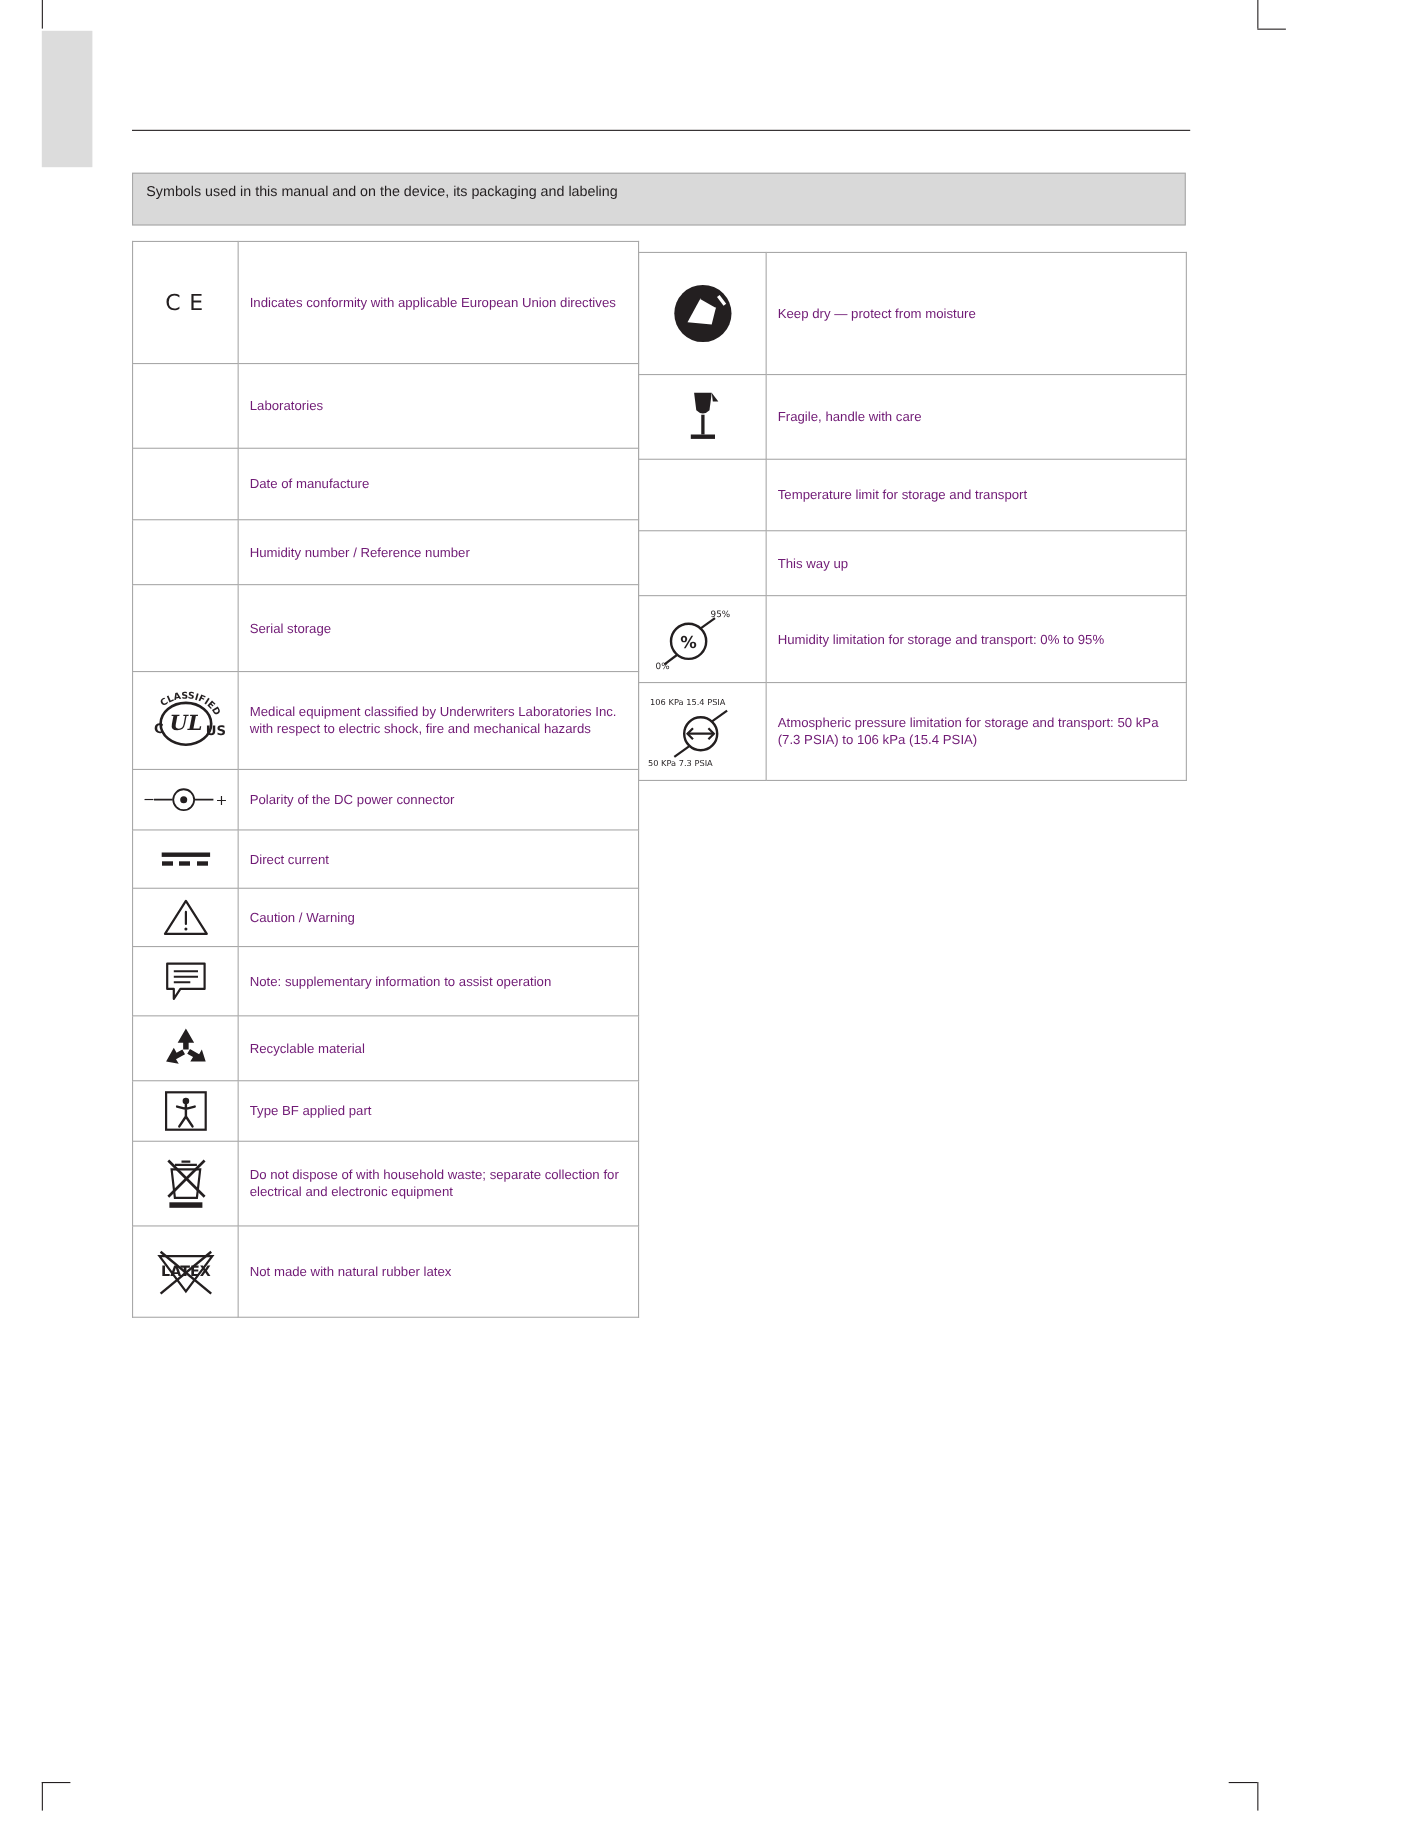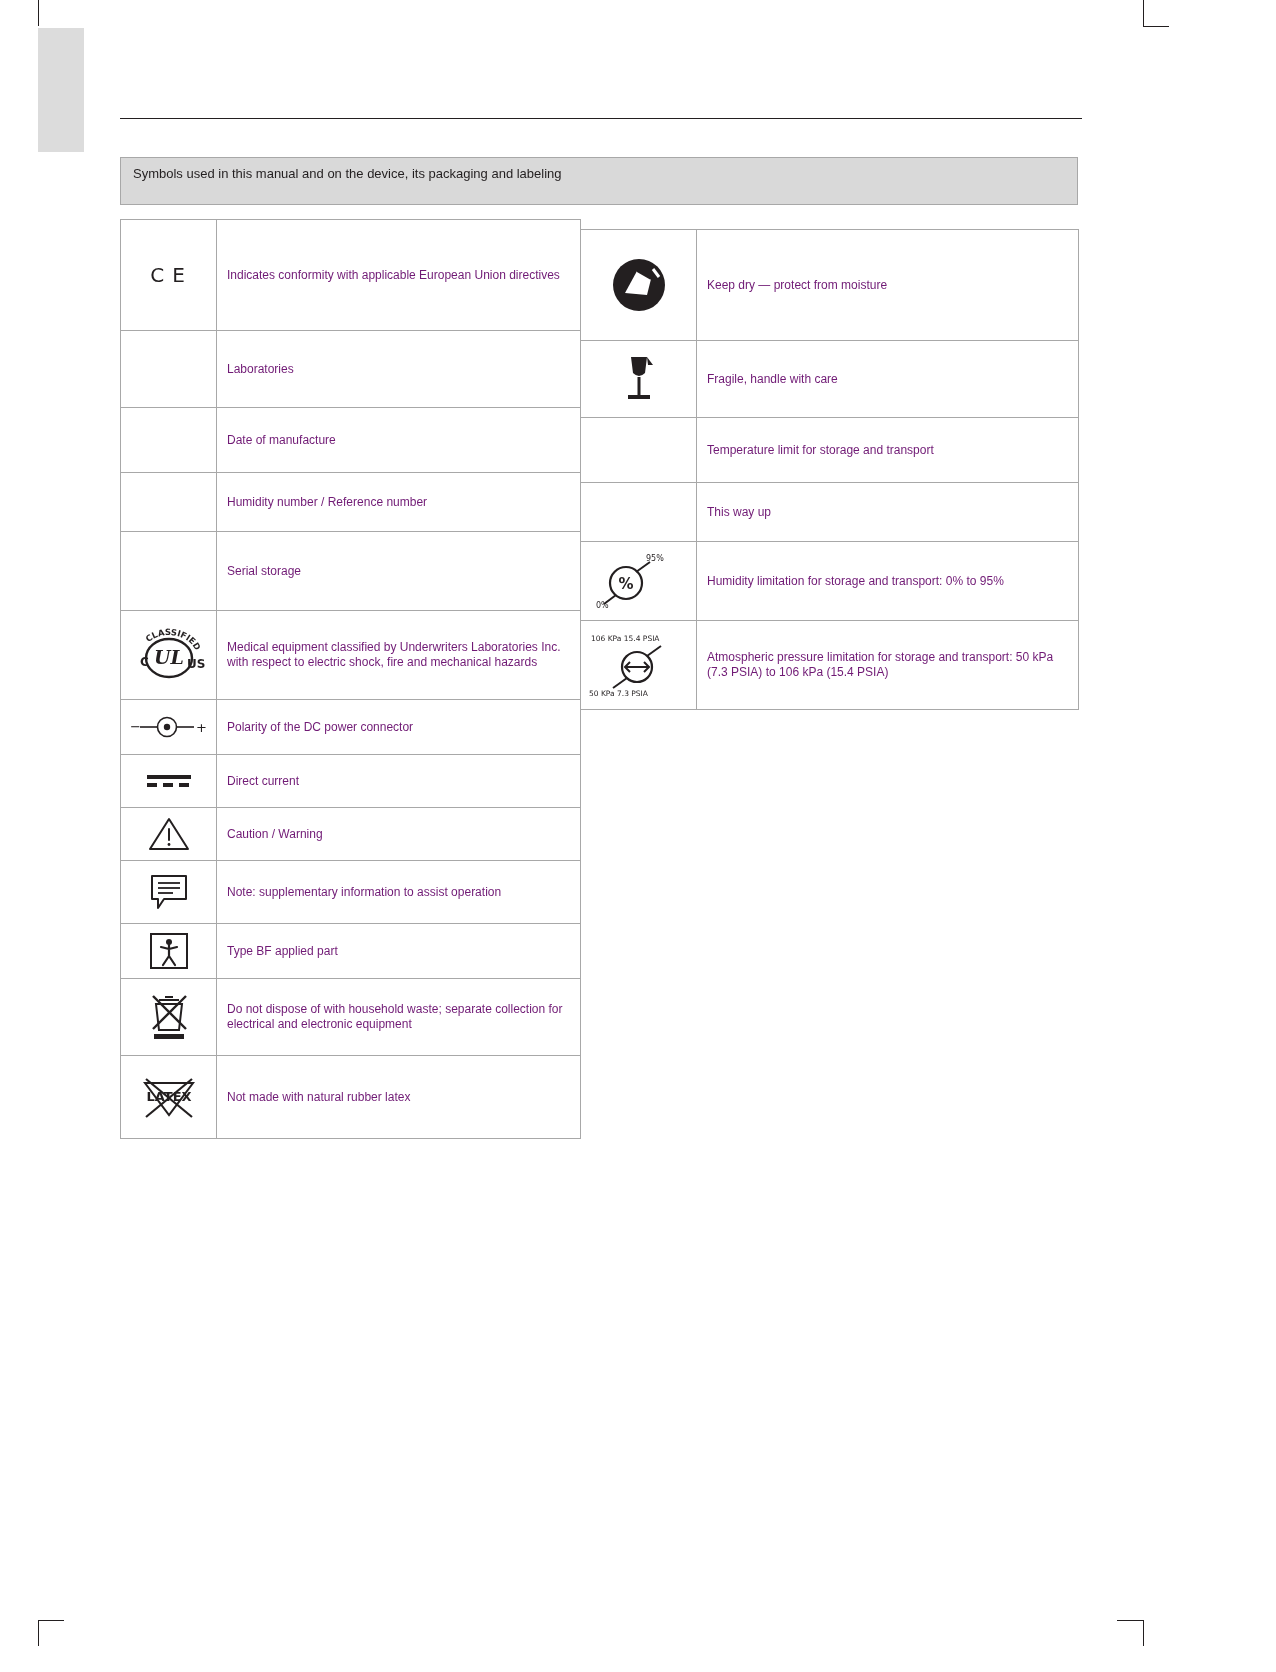--- a/index.html
+++ b/index.html
@@ -264,20 +264,34 @@
           <path d="M5 5 H39 V28 H17 L11 37 V28 H5 Z" fill="none" stroke="#231f20" stroke-width="2" stroke-linejoin="round"></path>
           <line x1="11" y1="12" x2="33" y2="12" stroke="#231f20" stroke-width="1.8"></line>
           <line x1="11" y1="17" x2="33" y2="17" stroke="#231f20" stroke-width="1.8"></line>
           <line x1="11" y1="22" x2="26" y2="22" stroke="#231f20" stroke-width="1.8"></line>
         </svg>
       </div>
     </td>
     <td class="cell-desc">Note: supplementary information to assist operation</td>
   </tr>
 
+  <tr>
+    <td class="cell-icon" style="height:58px">
+      <div class="icon-box">
+        <svg width="46" height="44" viewBox="0 0 46 44" aria-hidden="true">
+          <g fill="#231f20">
+            <path d="M23 4 L30.5 17 L25.5 17 L25.5 23 L20.5 23 L20.5 17 L15.5 17 Z"></path>
+            <path d="M5 34 L12 21.5 L14.5 26 L19.8 23.2 L22.2 27.5 L14 32 L16.5 36 Z"></path>
+            <path d="M41 34 L27 34 L29.5 30 L24.2 27 L26.7 22.7 L35 27.4 L37.5 23 Z"></path>
+          </g>
+        </svg>
+      </div>
+    </td>
+    <td class="cell-desc">Recyclable material</td>
+  </tr>
 
   <tr>
     <td class="cell-icon" style="height:54px">
       <div class="icon-box">
         <svg width="42" height="40" viewBox="0 0 42 40" aria-hidden="true">
           <rect x="3" y="3" width="36" height="34" fill="none" stroke="#231f20" stroke-width="2"></rect>
           <circle cx="21" cy="11" r="3" fill="#231f20"></circle>
           <path d="M21 14 L21 25 M21 18 L13 16 M21 18 L29 16 M21 25 L15 34 M21 25 L27 34" stroke="#231f20" stroke-width="2.2" fill="none" stroke-linecap="round"></path>
         </svg>
       </div>

